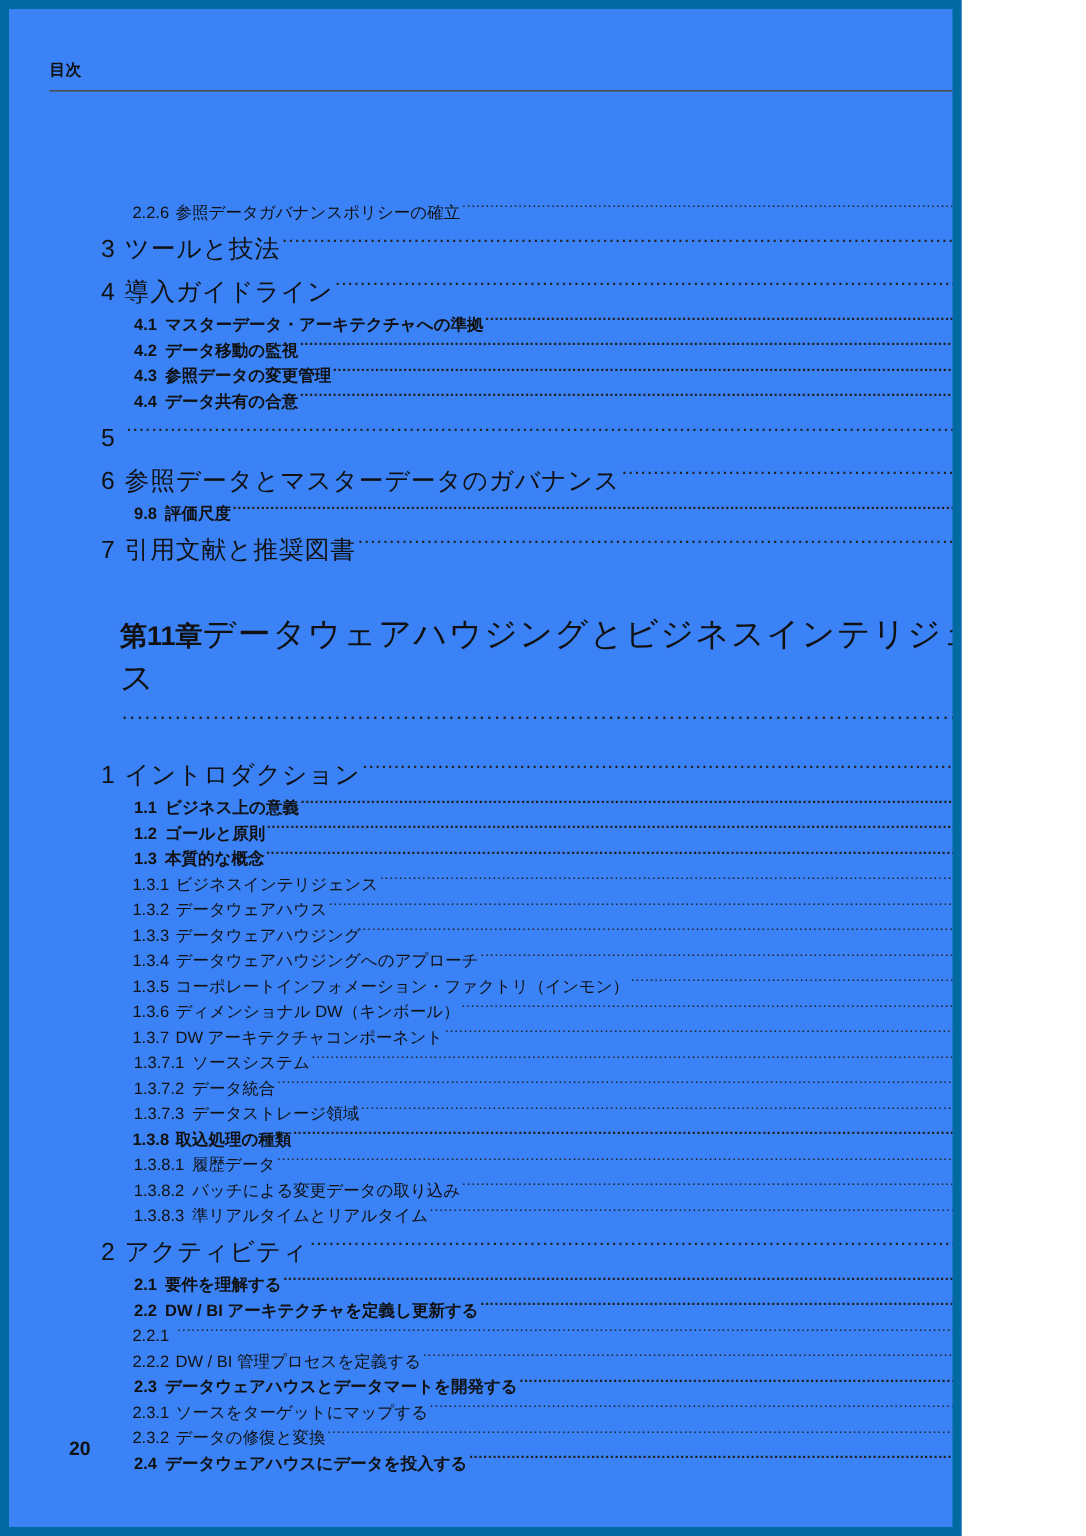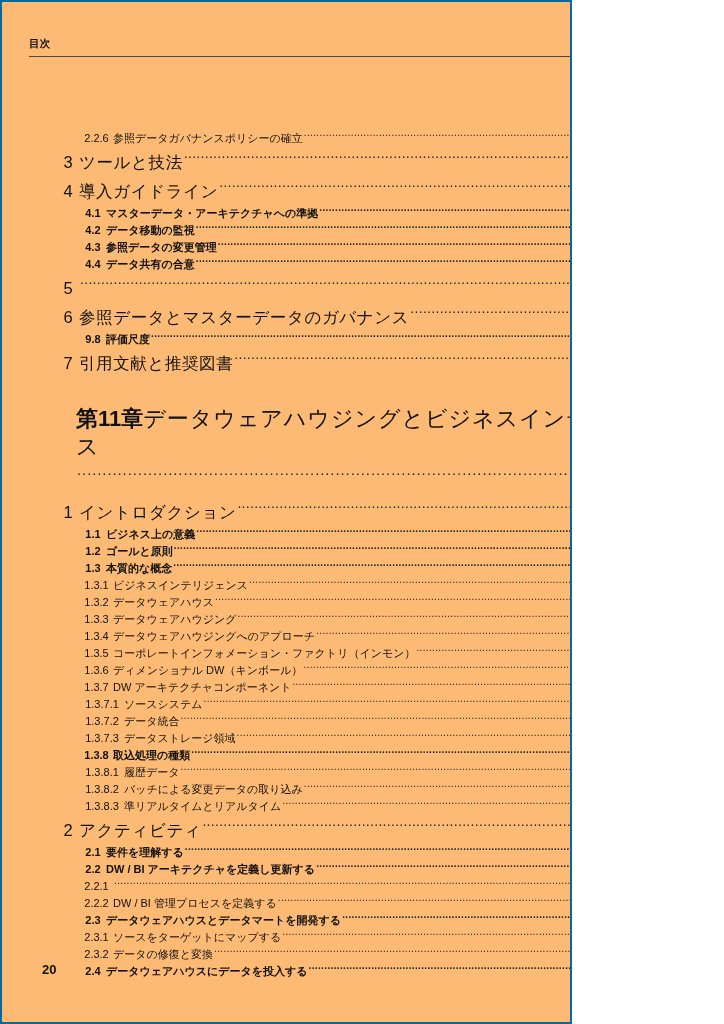--- a/index.html
+++ b/index.html
@@ -9,24 +9,24 @@
     background: #ffffff;
   }
   body {
     font-family: "Liberation Sans", "DejaVu Sans", sans-serif;
     color: #111111;
     -webkit-font-smoothing: antialiased;
   }
 
   .page {
     position: relative;
-    width: 572px;
+    width: 641px;
     height: 1024px;
-    background: #fdba74;
-    border: 2px solid #0369a1;
+    background: #3b82f6;
+    border: 6px solid #0369a1;
     box-sizing: border-box;
     overflow: hidden;
   }
 
   
   .running-head {
     position: absolute;
     left: 27px;
     top: 35px;
     width: 691px;
@@ -146,21 +146,21 @@
     padding-left: 47px;
     padding-right: 0;
   }
   .chapter-line {
     font-size: 22px;
     line-height: 28px;
     white-space: normal;
     letter-spacing: 0.4px;
   }
   .chapter-num {
-    font-size: 22px;
+    font-size: 18px;
     font-weight: bold;
     letter-spacing: 0px;
   }
   .chapter-title {
     font-weight: normal;
     letter-spacing: 1px;
     text-align: center;
   }
   .chapter-tail {
     display: flex;

